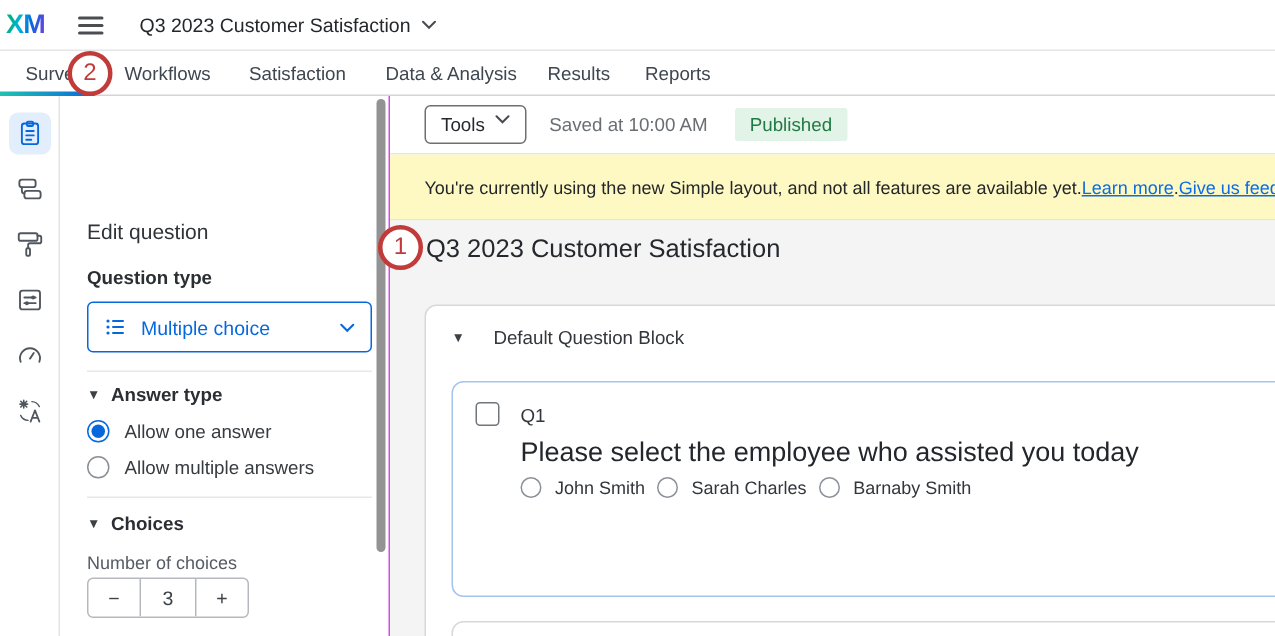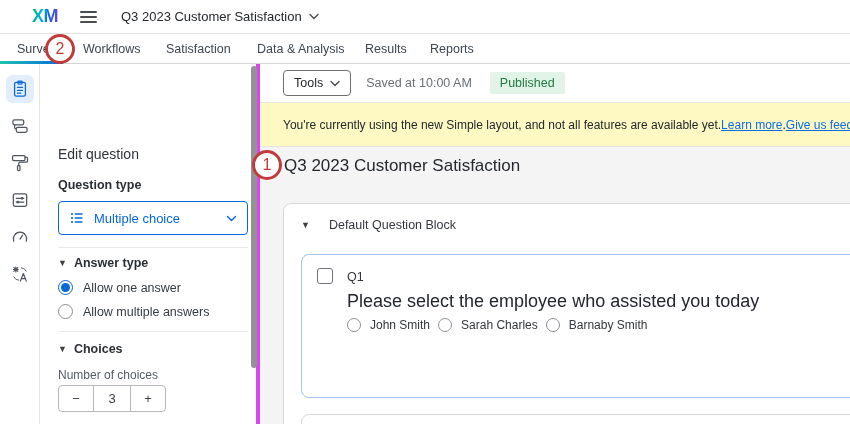--- a/index.html
+++ b/index.html
@@ -2,21 +2,21 @@
 <html><head>
 <meta charset="utf-8">
 <style>
   * { margin:0; padding:0; box-sizing:border-box; }
   html,body { width:850px; height:424px; overflow:hidden; background:#fff;
     font-family:"Liberation Sans", sans-serif; color:#2b2f33; }
   #app { position:relative; width:850px; height:424px; }
 
   
   #topbar { position:absolute; left:0; top:0; right:0; height:34px; background:#fff;
-    border-bottom:1px solid #e4e4e4; display:flex; align-items:center; padding-left:32px; }
+    border-bottom:1px solid #e4e4e4; display:flex; align-items:center; padding-left:4px; }
   .logo { font-size:18px; font-weight:800; letter-spacing:-0.5px;
     background:linear-gradient(100deg,#00b15d 0%,#00b2e3 38%,#0768dd 62%,#7a3be2 100%);
     -webkit-background-clip:text; background-clip:text; color:transparent; }
   .hamburger { margin-left:22px; display:flex; flex-direction:column; gap:3px; cursor:pointer; }
   .hamburger span { display:block; width:17px; height:2px; background:#4a4e53; border-radius:1px; }
   .project-title { margin-left:24px; font-size:13px; color:#24282c; }
   .chev { margin-left:7px; }
 
   
   #tabbar { position:absolute; left:0; top:34px; right:0; height:30px; background:#fff;
@@ -32,21 +32,21 @@
     border-right:1px solid #e4e4e4; display:flex; flex-direction:column; align-items:center;
     padding-top:11px; gap:9px; }
   .rail-item { width:28px; height:28px; border-radius:6px; display:flex; align-items:center;
     justify-content:center; cursor:pointer; }
   .rail-item.active { background:#e3eefc; }
   .rail-item svg { stroke:#50565e; fill:none; stroke-width:1.5; stroke-linecap:round; stroke-linejoin:round; }
   .rail-item.active svg { stroke:#0768dd; }
 
   
   #panel { position:absolute; left:40px; top:64px; width:220px; height:360px; background:#fff;
-    border-right:4px solid #d946ef; }
+    border-right:1px solid #d946ef; }
   .panel-title { position:absolute; left:18px; top:82px; font-size:14px; color:#2f3439; }
   .qtype-label { position:absolute; left:18px; top:114px; font-size:12.5px; font-weight:700; color:#2b2f33; }
   .qtype-select { position:absolute; left:18px; top:137px; width:190px; height:31px;
     border:1px solid #0768dd; border-radius:4px; background:#fff; display:flex; align-items:center;
     padding:16px 10px; gap:9px; cursor:pointer; }
   .qtype-select .lbl { font-size:13px; color:#0768dd; }
   .qtype-select .chevron { margin-left:auto; }
   .pdivider { position:absolute; left:18px; width:190px; height:1px; background:#e8e8e8; }
   .d1 { top:183px; } .d2 { top:267px; }
   .sec-header { position:absolute; left:18px; display:flex; align-items:center; gap:7px;
@@ -67,21 +67,21 @@
   .step-minus { width:34px; cursor:pointer; }
   .step-val { width:38px; border-left:1px solid #b5b9bd; border-right:1px solid #b5b9bd; }
   .step-plus { width:34px; cursor:pointer; }
   #panel-scrollbar { position:absolute; left:251px; top:66px; width:6px; height:302px;
     background:#939393; border-radius:3px; z-index:5; cursor:pointer; }
 
   
   #main { position:absolute; left:260px; top:64px; right:0; bottom:0; background:#fff; }
   .toolbar { height:39px; border-bottom:1px solid #e4e4e4; display:flex; align-items:center;
     padding-left:23px; background:#fff; }
-  .tools-btn { display:flex; align-items:center; gap:7px; border:1px solid #6f6f6f; border-radius:4px;
+  .tools-btn { display:flex; align-items:flex-start; gap:7px; border:1px solid #6f6f6f; border-radius:4px;
     padding:5px 10px; font-size:12.5px; color:#24282c; background:#fff; cursor:pointer; }
   .saved { margin-left:15px; font-size:12.5px; color:#6a6f74; }
   .published { margin-left:18px; font-size:12.5px; font-weight:500; color:#217a43;
     background:#e2f3e7; padding:4px 10px; border-radius:2px; }
   .notice { height:44px; border-bottom:1px solid #e4e4e4; display:flex; align-items:center;
     padding-left:23px; font-size:12px; color:#23272c; background:#fef9c3; white-space:nowrap; }
   .notice a { color:#0b6ce4; text-decoration:underline; cursor:pointer; }
   .notice .gap { width:4px; display:inline-block; }
 
   .canvas { position:absolute; left:0; top:83px; right:0; bottom:0; background:#f4f4f5; }

